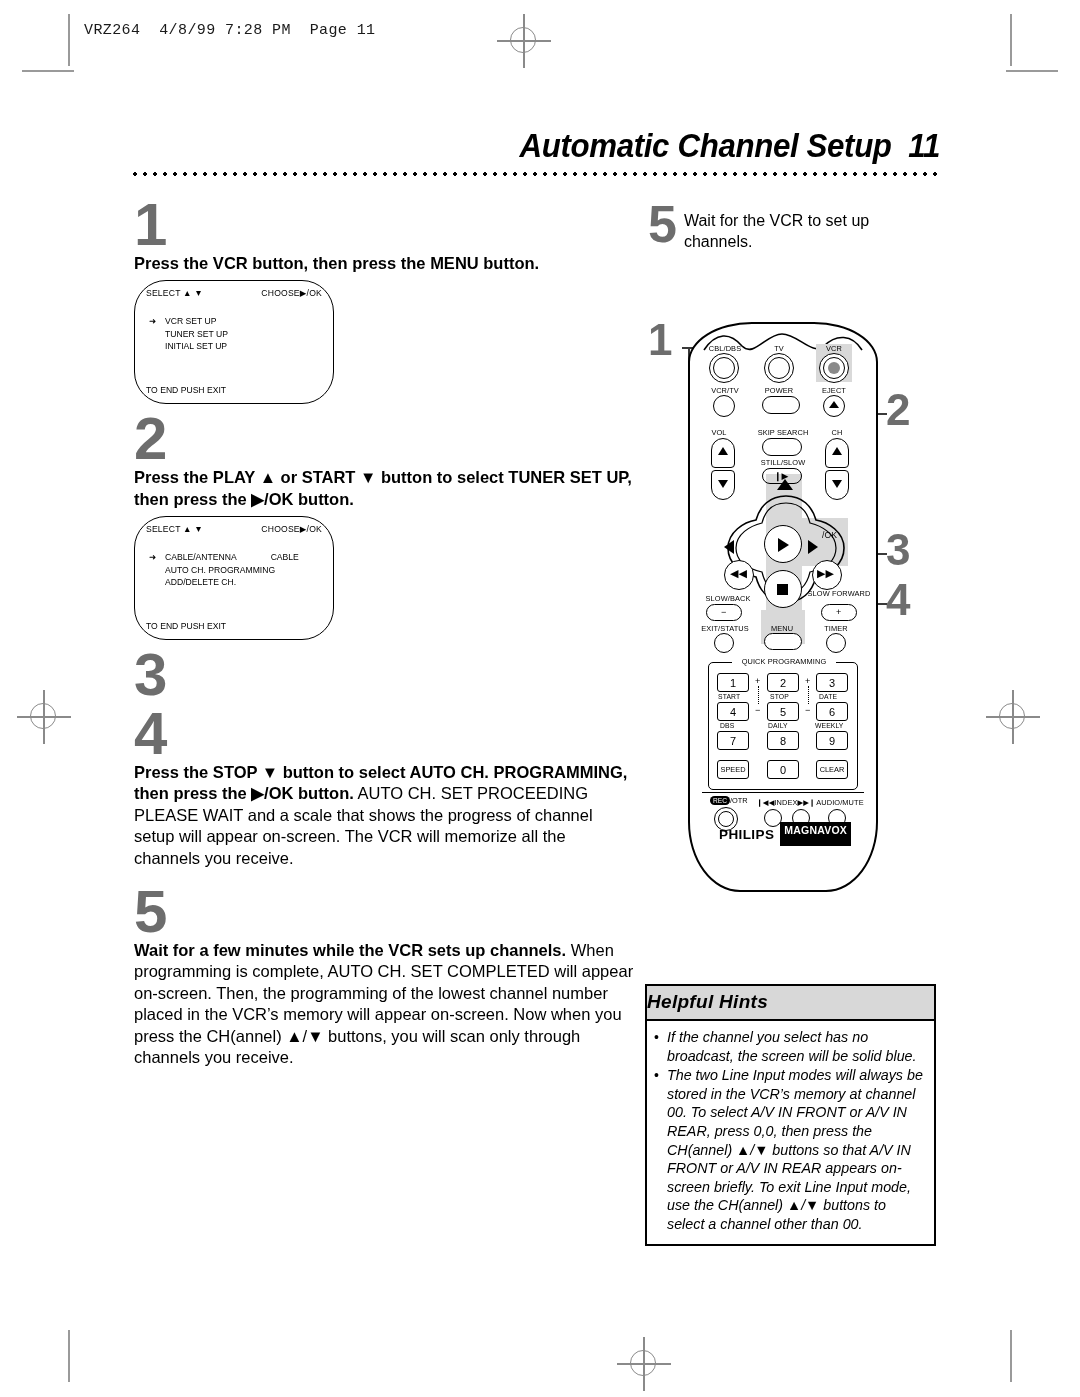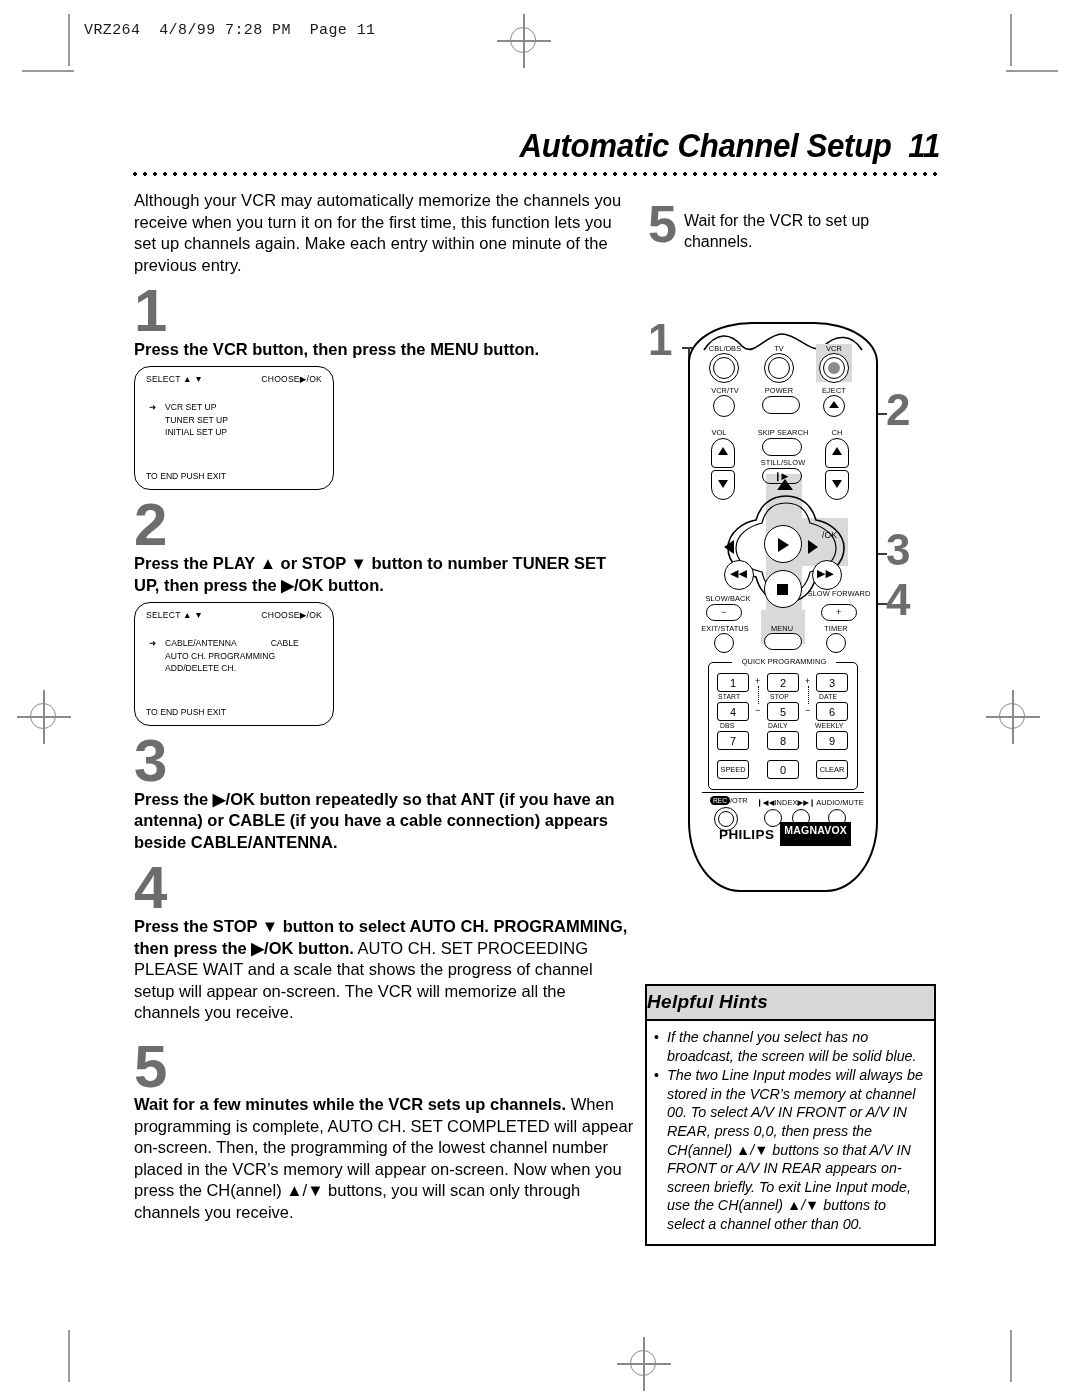--- a/index.html
+++ b/index.html
@@ -29,21 +29,21 @@
 
   
   .col-left{position:absolute;left:134px;top:190px;width:500px;}
   .para{font-size:16.5px;line-height:21.5px;letter-spacing:.05px;margin:0 0 2px 0;}
   .bold{font-weight:bold;}
   .stepnum{font-size:60px;font-weight:bold;color:#6d6d6d;line-height:.78;
            margin:12px 0 4px 0;letter-spacing:-2px;}
   .steplead{font-size:16.5px;line-height:21.5px;font-weight:bold;margin:0 0 6px 0;}
 
   
-  .osd{width:200px;height:124px;border:1.6px solid #000;border-radius:16px;
+  .osd{width:200px;height:124px;border:1.6px solid #000;border-radius:32px;
        position:relative;margin:4px 0 6px 0;background:#fff;box-sizing:border-box;}
   .osd-top{position:absolute;top:7px;left:11px;right:11px;display:flex;
            font-size:8.6px;letter-spacing:.2px;}
   .osd-top .sel{flex:0 0 auto;}
   .osd-top .cho{margin-left:auto;}
   .osd-list{position:absolute;top:34px;left:14px;right:10px;font-size:8.6px;line-height:12.4px;}
   .osd-row{display:flex;white-space:nowrap;}
   .osd-arrow{width:16px;flex:0 0 16px;}
   .osd-lbl{flex:0 0 auto;}
   .osd-val{margin-left:34px;}
@@ -125,21 +125,20 @@
 
 <div class="title-wrap">
   <div class="pagetitle">
     <span>Automatic Channel Setup</span>&nbsp;&nbsp;<span>11</span>
   </div>
   <div class="dotrule"></div>
 </div>
 
 <div class="col-left">
 
-  <p class="para">Although your VCR may automatically memorize the channels you receive when you turn it on for the first time, this function lets you set up channels again.  Make each entry within one minute of the previous entry.</p>
 
   <div class="stepnum">1</div>
   <div class="steplead">Press the VCR button, then press the MENU button.</div>
   <div class="osd">
     <div class="osd-top">
       <span class="sel"><span>SELECT</span> <span>▲ ▼</span></span>
       <span class="cho"><span>CHOOSE</span><span>▶/OK</span></span>
     </div>
     <div class="osd-list">
       <div class="osd-row">
@@ -152,21 +151,21 @@
       </div>
       <div class="osd-row">
         <span class="osd-arrow"></span>
         <span class="osd-lbl">INITIAL SET UP</span>
       </div>
     </div>
     <div class="osd-foot">TO END PUSH EXIT</div>
   </div>
 
   <div class="stepnum">2</div>
-  <div class="steplead">Press the PLAY ▲ or STOP ▼ button to number TUNER SET UP, then press the ▶/OK button.</div>
+  <div class="steplead">Press the PLAY ▲ or START ▼ button to select TUNER SET UP, then press the ▶/OK button.</div>
   <div class="osd">
     <div class="osd-top">
       <span class="sel"><span>SELECT</span> <span>▲ ▼</span></span>
       <span class="cho"><span>CHOOSE</span><span>▶/OK</span></span>
     </div>
     <div class="osd-list">
       <div class="osd-row">
         <span class="osd-arrow">➜</span>
         <span class="osd-lbl">CABLE/ANTENNA</span>
         <span class="osd-val">CABLE</span>
@@ -177,21 +176,20 @@
       </div>
       <div class="osd-row">
         <span class="osd-arrow"></span>
         <span class="osd-lbl">ADD/DELETE CH.</span>
       </div>
     </div>
     <div class="osd-foot">TO END PUSH EXIT</div>
   </div>
 
   <div class="stepnum">3</div>
-  <div class="steplead">Press the ▶/OK button repeatedly so that ANT (if you have an antenna) or CABLE (if you have a cable connection) appears beside CABLE/ANTENNA.</div>
 
   <div class="stepnum">4</div>
   <div style="font-size:16.5px;line-height:21.5px;">
     <span class="bold">Press the STOP ▼ button to select AUTO CH. PROGRAMMING, then press the ▶/OK button.</span>
     <span>AUTO CH. SET PROCEEDING PLEASE WAIT and a scale that shows the progress of channel setup will appear on-screen. The VCR will memorize all the channels you receive.</span>
   </div>
 
   <div class="stepnum" style="margin-top:20px;">5</div>
   <div style="font-size:16.5px;line-height:21.5px;">
     <span class="bold">Wait for a few minutes while the VCR sets up channels.</span>

